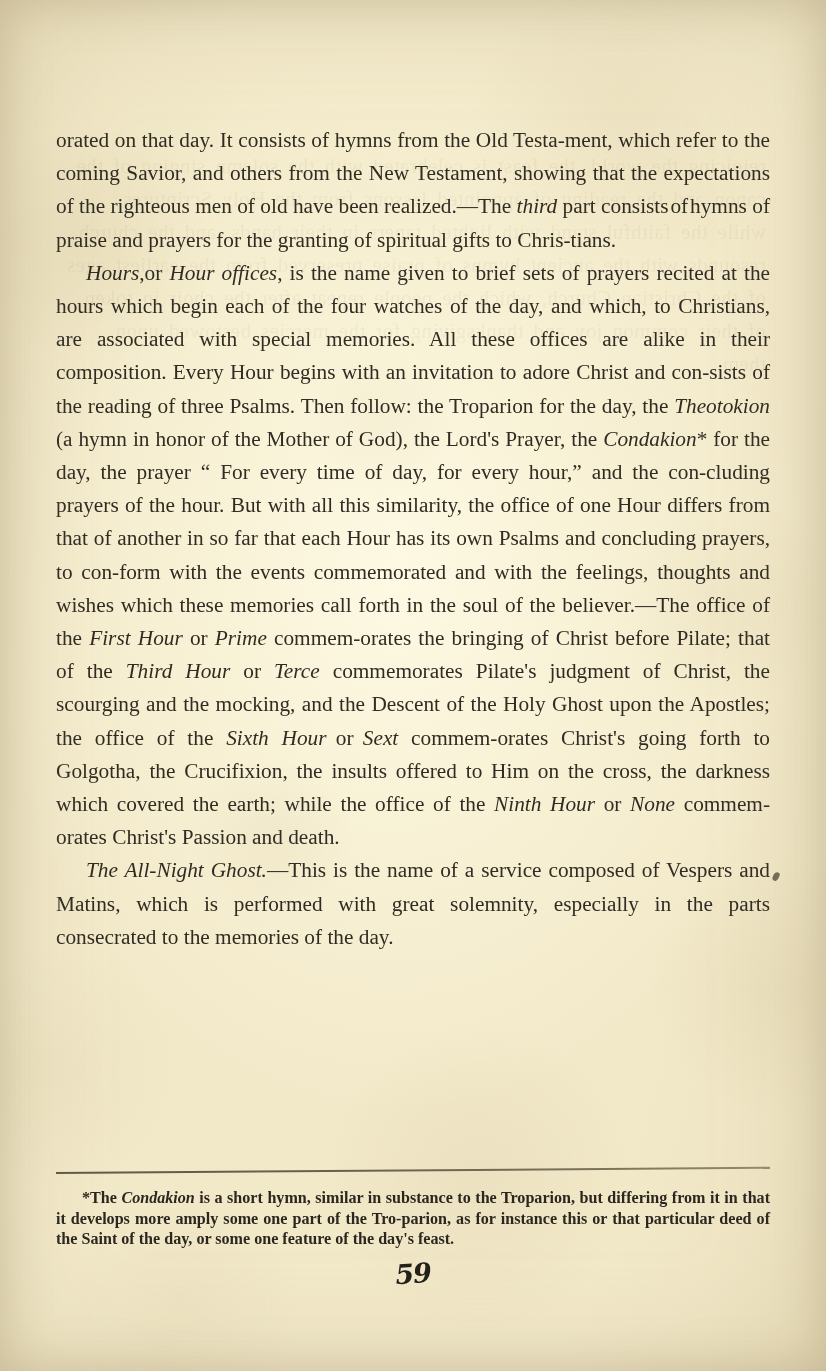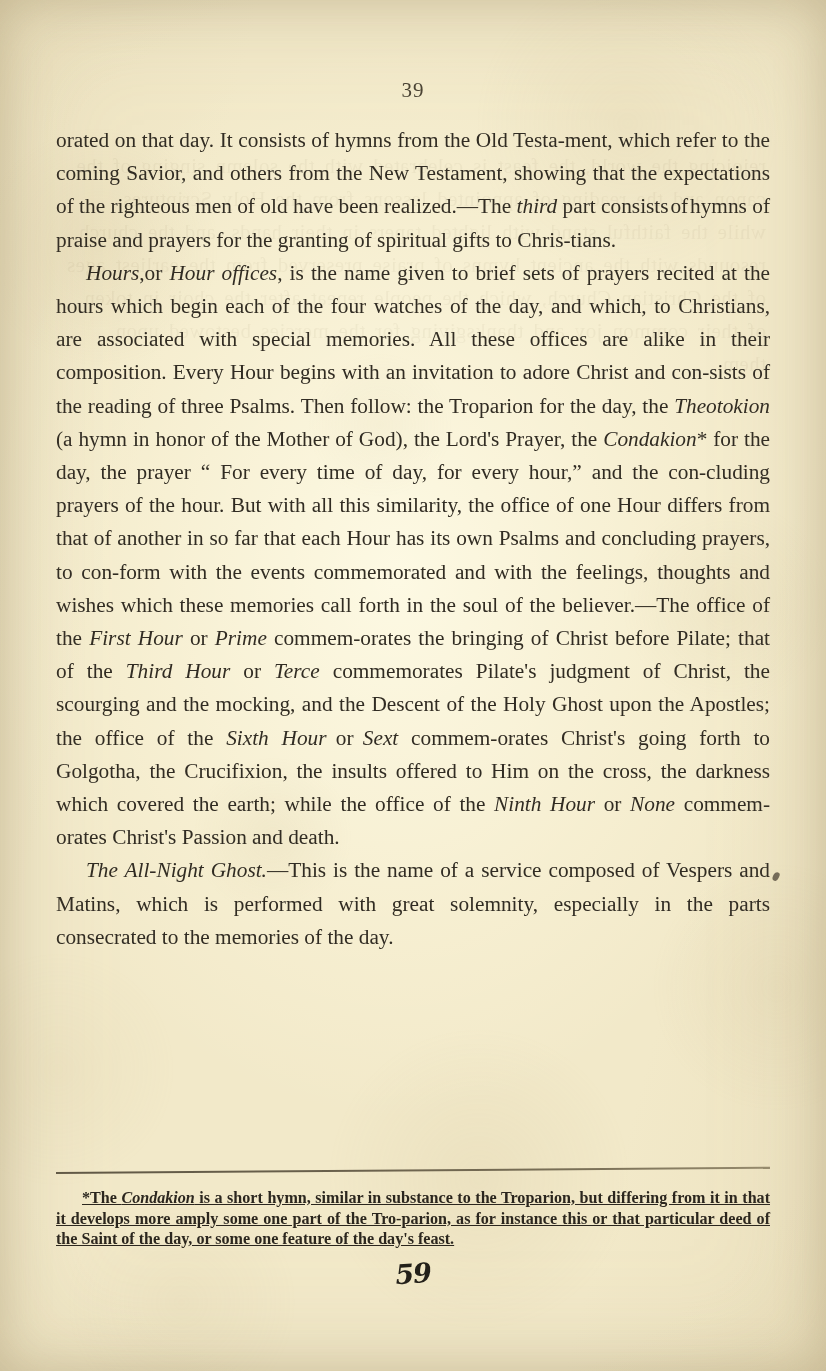--- a/index.html
+++ b/index.html
@@ -112,21 +112,21 @@
     position: absolute;
     top: 1188px;
     left: 56px;
     width: 714px;
     font-size: 16.1px;
     line-height: 20.6px;
     text-align: justify;
     color: #2b261e;
     font-weight: 600;
   }
-  .footnote p { margin: 0; text-indent: 26px; text-decoration: underline; }
+  .footnote p { margin: 0; text-indent: 26px; }
   .footnote i { font-style: italic; font-weight: 600; }
 
   .hand-mark {
     position: absolute;
     top: 1258px;
     left: 0;
     width: 100%;
     text-align: center;
     font-family: "DejaVu Serif", serif;
     font-style: italic;
@@ -162,21 +162,20 @@
 </style>
 </head>
 <body>
 
 <div class="page">
 
   <div class="grain"></div>
 
   <div class="showthrough">rejoicing the world, the feast is celebrated with the solemn singing of the canon and the reading of appointed lessons from the Holy Scriptures, while the faithful stand with lighted tapers in their hands, and the church resounds with the ancient hymns of praise preserved from the earliest ages of the Christian Church, which the people repeat after the choir in token of their common joy and thanksgiving for the mercies bestowed upon them.</div>
 
-  <div class="page-number">39</div>
 
   <div class="body-text">
       <p class="cont"><span>orated on that day.   It consists of hymns from the Old Testa-ment, which refer to the coming Savior, and others from the New Testament, showing that the expectations of the righteous men of old have been realized.—The </span><i>third</i><span> part </span><span class="tight">consists of hymns</span><span> of praise and prayers for the granting of spiritual gifts to Chris-tians.</span></p>
       <p><i>Hours</i><span>,or </span><i>Hour offices</i><span>, is the name given to brief sets of prayers recited at the hours which begin each of the four watches of the day, and which, to Christians, are associated with special memories.   All these offices are alike in their composition. Every Hour begins with an invitation to adore Christ and con-sists of the reading of three Psalms.  Then follow: the Troparion for the day, the </span><i>Theotokion</i><span> (a hymn in honor of the Mother of God), the Lord's Prayer, the </span><i>Condakion</i><span>* for the day, the prayer “ For every time of day, for every hour,” and the con-cluding prayers of the hour.   But with all this similarity, the office of one Hour differs from that of another in so far that each Hour has its own Psalms and concluding prayers, to con-form with the events commemorated and with the feelings, thoughts and wishes which these memories call forth in the soul of the believer.—The office of the </span><i>First Hour</i><span> or </span><i>Prime</i><span> commem-orates the bringing of Christ before Pilate; that of the </span><i>Third Hour</i><span> or </span><i>Terce</i><span> commemorates Pilate's judgment of Christ, the scourging and the mocking, and the Descent of the Holy Ghost upon the Apostles; the office of the </span><i>Sixth Hour</i><span class="tight"> or </span><i>Sext</i><span> commem-orates Christ's going forth to Golgotha, the Crucifixion, the insults offered to Him on the cross, the darkness which covered the earth; while the office of the </span><i>Ninth Hour</i><span> or </span><i>None</i><span> commem-orates Christ's Passion and death.</span></p>
       <p><i>The All-Night Ghost.</i><span>—This is the name of a service composed of Vespers and Matins, which is performed with great solemnity, especially in the parts consecrated to the memories of the day.</span></p>
     </div>
 
   <div class="ink-fleck"></div>
 
   <div class="fn-rule"></div>

